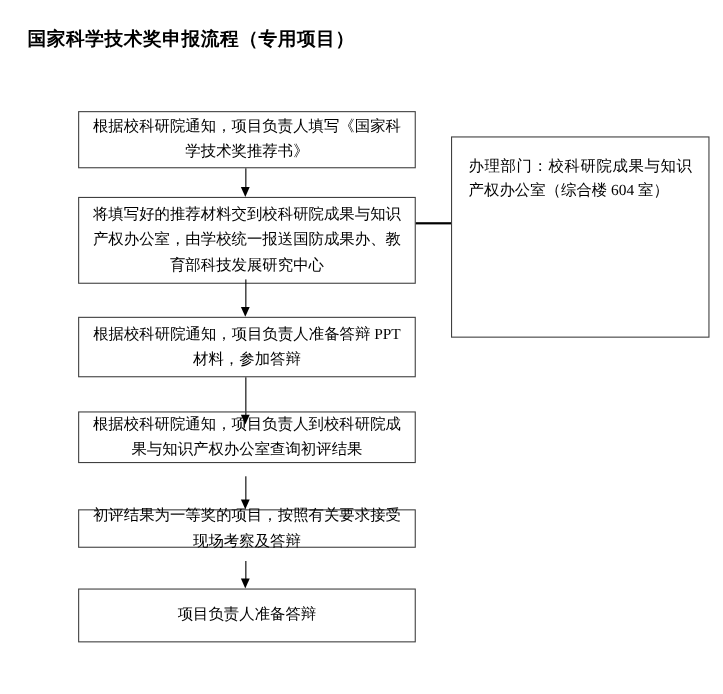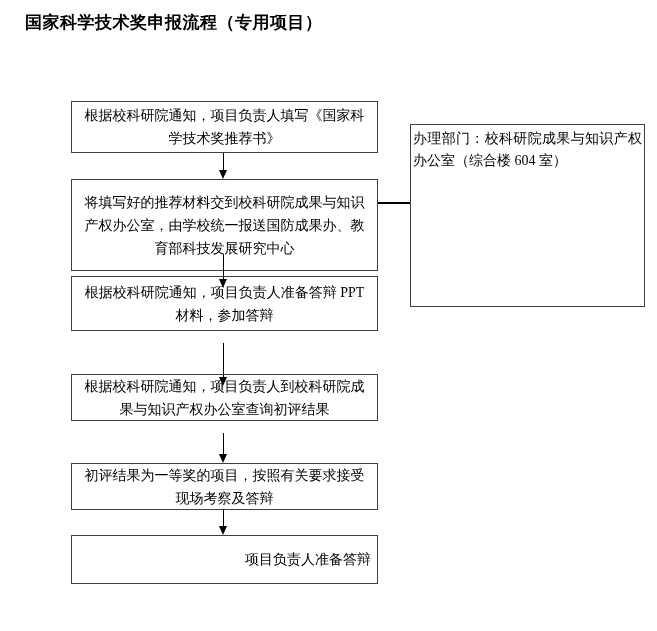--- a/index.html
+++ b/index.html
@@ -8,36 +8,36 @@
     background: #ffffff;
     font-family: "Liberation Serif", "DejaVu Serif", serif;
     color: #000000;
     position: relative;
     overflow: hidden;
   }
   .canvas { position: absolute; left: 0; top: 0; width: 657px; height: 631px; }
 
   .page-title {
     position: absolute;
-    left: 25px; top: 11px;
+    left: 25px; top: 24px;
     font-family: "Liberation Sans", "DejaVu Sans", sans-serif;
     font-size: 17px;
     font-weight: bold;
     letter-spacing: 0.5px;
     white-space: nowrap;
   }
 
   .step {
     position: absolute;
     left: 71px; width: 307px;
     box-sizing: border-box;
     border: 1.5px solid #404040;
     display: flex;
     align-items: center;
-    justify-content: flex-end;
+    justify-content: center;
     text-align: center;
     font-size: 14px;
     line-height: 23px;
     padding: 15px 6px;
   }
 
   .arrow {
     position: absolute;
     left: 219px; width: 9px;
   }
@@ -69,57 +69,57 @@
     position: absolute;
     left: 410px; top: 124px;
     width: 235px; height: 183px;
     box-sizing: border-box;
     border: 1.5px solid #404040;
     padding: 3px 2px;
     font-size: 14px;
     line-height: 22px;
   }
   .side-note p {
-    margin: 0;
+    margin: 13px;
     text-align: justify;
     text-justify: inter-ideograph;
   }
 </style>
 </head>
 <body>
 
 <div class="canvas">
 
   <div class="page-title">国家科学技术奖申报流程（专用项目）</div>
 
   <div class="step" style="top:101px;height:52px">
     <span>根据校科研院通知，项目负责人填写《国家科学技术奖推荐书》</span>
   </div>
 
   <div class="arrow" style="top:153px;height:26px"></div>
 
-  <div class="step" style="top:179px;height:92px">
+  <div class="step" style="top:179px;height:79px">
     <span>将填写好的推荐材料交到校科研院成果与知识产权办公室，由学校统一报送国防成果办、教育部科技发展研究中心</span>
   </div>
 
   <div class="arrow" style="top:254px;height:34px"></div>
 
-  <div class="step" style="top:276px;height:55px">
+  <div class="step" style="top:288px;height:55px">
     <span>根据校科研院通知，项目负责人准备答辩 PPT 材料，参加答辩</span>
   </div>
 
   <div class="arrow" style="top:343px;height:43px"></div>
 
   <div class="step" style="top:374px;height:47px">
     <span>根据校科研院通知，项目负责人到校科研院成果与知识产权办公室查询初评结果</span>
   </div>
 
   <div class="arrow" style="top:433px;height:30px"></div>
 
-  <div class="step" style="top:463px;height:47px">
+  <div class="step" style="top:463px;height:35px">
     <span>初评结果为一等奖的项目，按照有关要求接受现场考察及答辩</span>
   </div>
 
   <div class="arrow" style="top:510px;height:25px"></div>
 
   <div class="step" style="top:535px;height:49px">
     <span>项目负责人准备答辩</span>
   </div>
 
   <div class="connector-line"></div>

